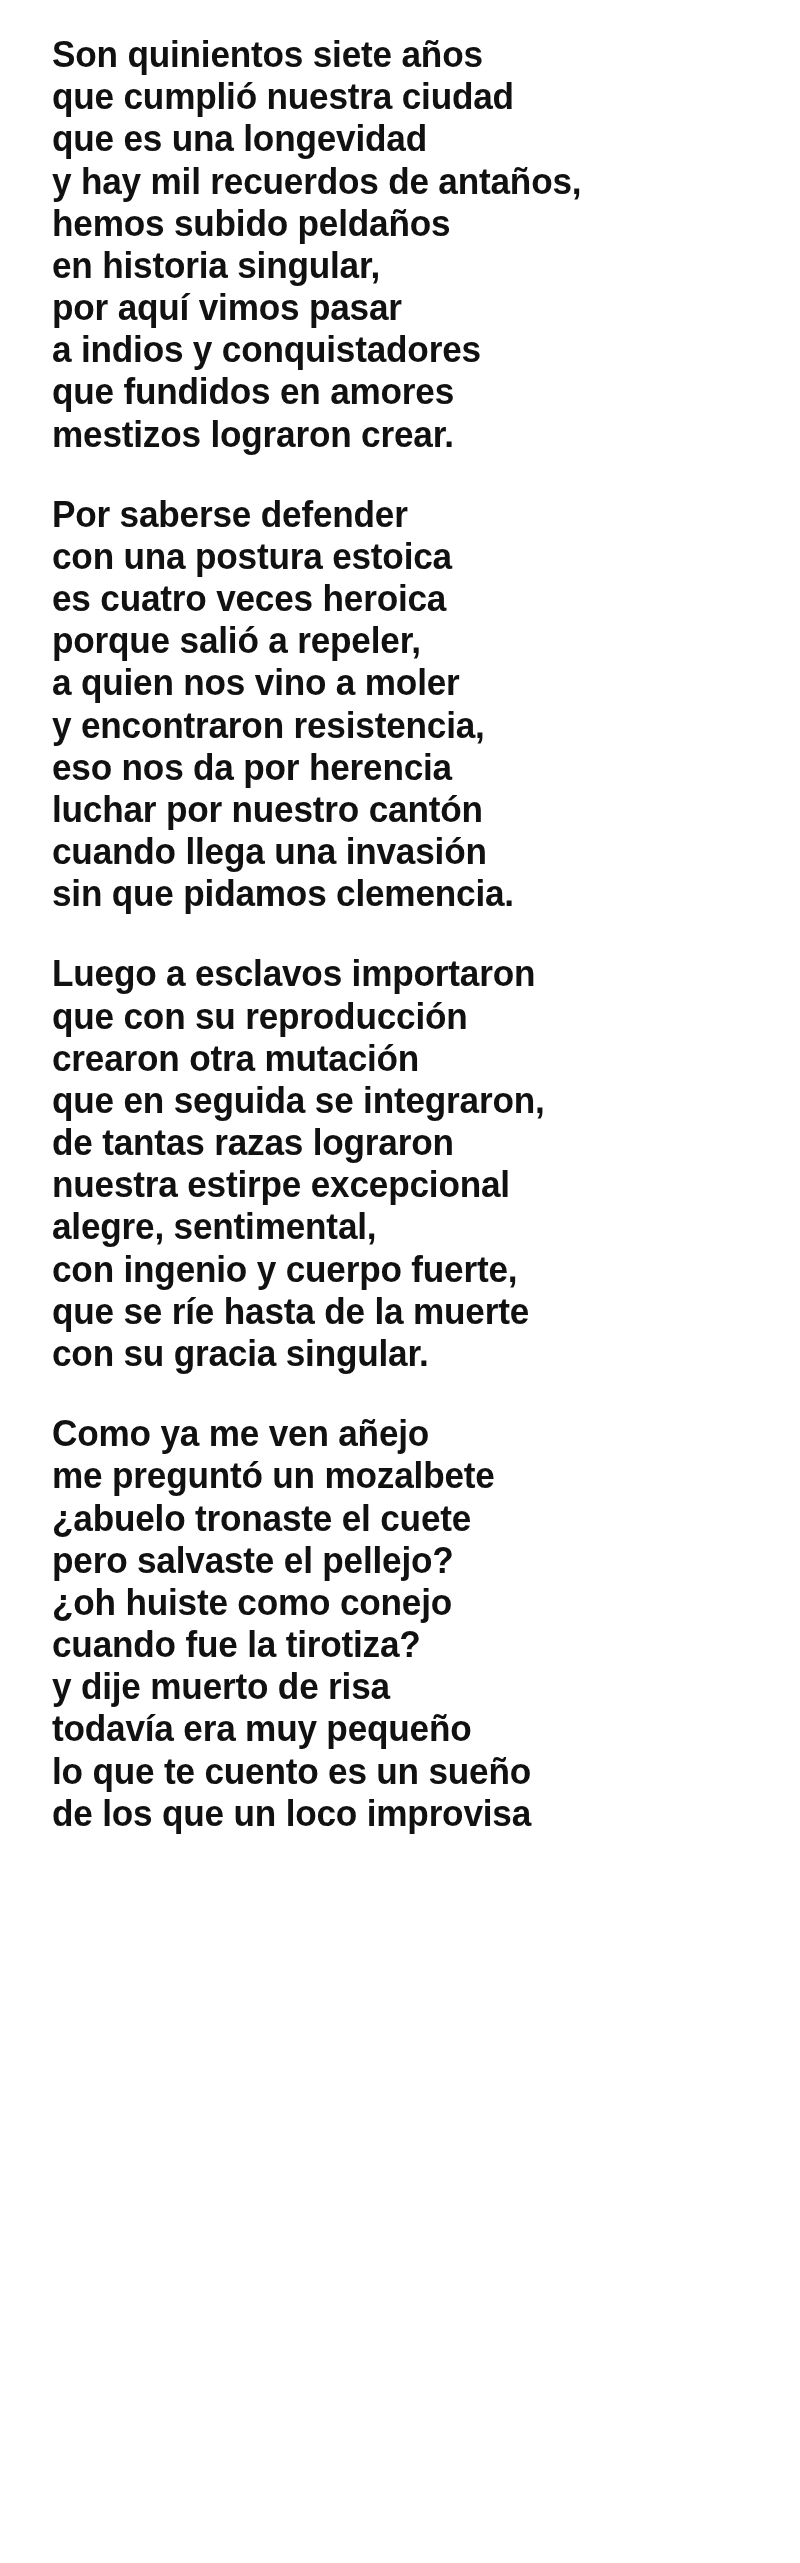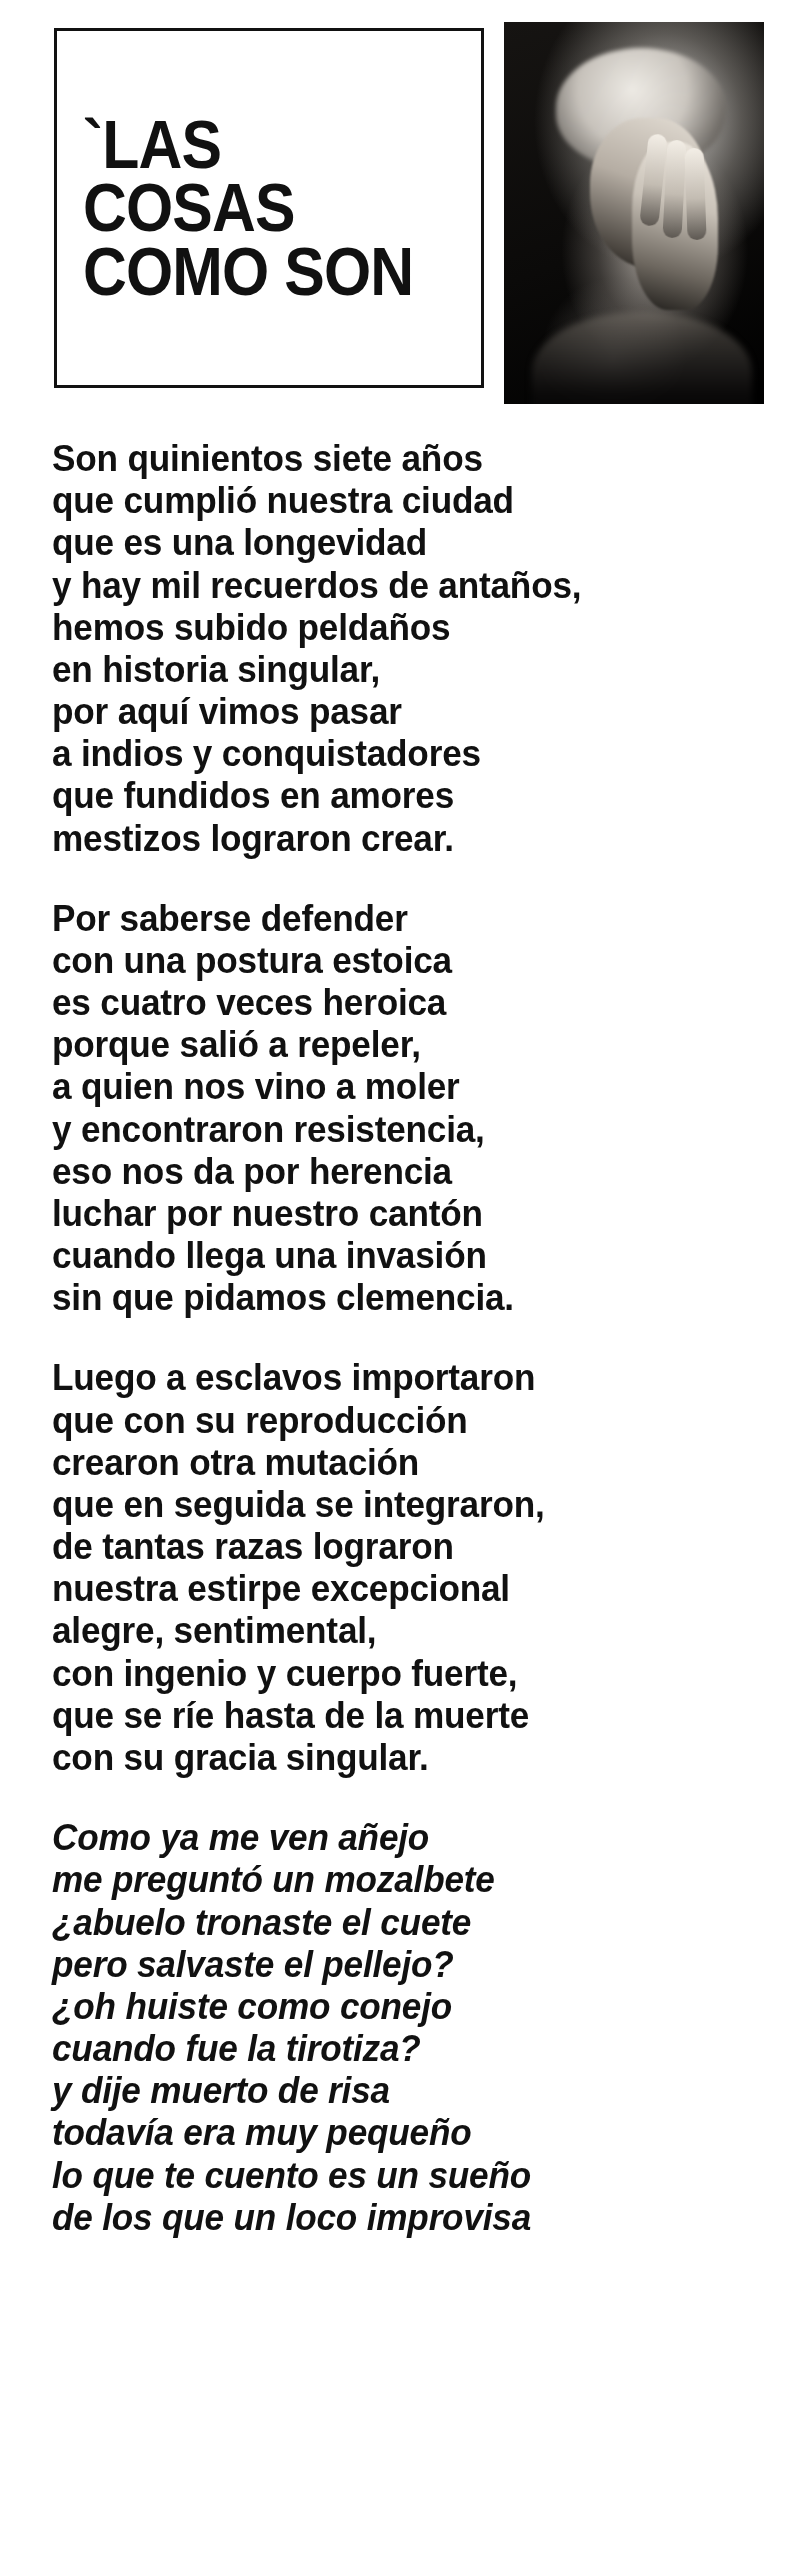--- a/index.html
+++ b/index.html
@@ -137,55 +137,38 @@
   }
   .headline-byline { margin-top: 2px; }
 
   
   .poem {
     padding: 34px 26px 40px 52px;
   }
   .stanza {
     margin: 0 0 38px 0;
   }
-  .stanza:last-child { margin-bottom: 16px; font-style: italic; }
+  .stanza:last-child { margin-bottom: 16px; }
   .verse {
     font-family: "Liberation Sans", sans-serif;
     font-weight: bold;
     font-size: 37px;
     line-height: 1.14;
     letter-spacing: -0.2px;
     color: #111111;
     transform: scaleX(0.95);
     transform-origin: left center;
     white-space: nowrap;
   }
 </style>
 </head>
 <body>
 
 <div class="page">
 
-  <div class="masthead">
-    <div class="masthead-box">
-      <div class="masthead-line">`LAS</div>
-      <div class="masthead-line">COSAS</div>
-      <div class="masthead-line">COMO SON</div>
-    </div>
-    <div class="portrait">
-      <div class="bg"></div>
-      <div class="shoulder"></div>
-      <div class="hair"></div>
-      <div class="face"></div>
-      <div class="hand"></div>
-      <div class="finger f1"></div>
-      <div class="finger f2"></div>
-      <div class="finger f3"></div>
-    </div>
-  </div>
 
 
   <div class="poem">
 
     <div class="stanza">
       <div class="verse">Son quinientos siete años</div>
       <div class="verse">que cumplió nuestra ciudad</div>
       <div class="verse">que es una longevidad</div>
       <div class="verse">y hay mil recuerdos de antaños,</div>
       <div class="verse">hemos subido peldaños</div>

